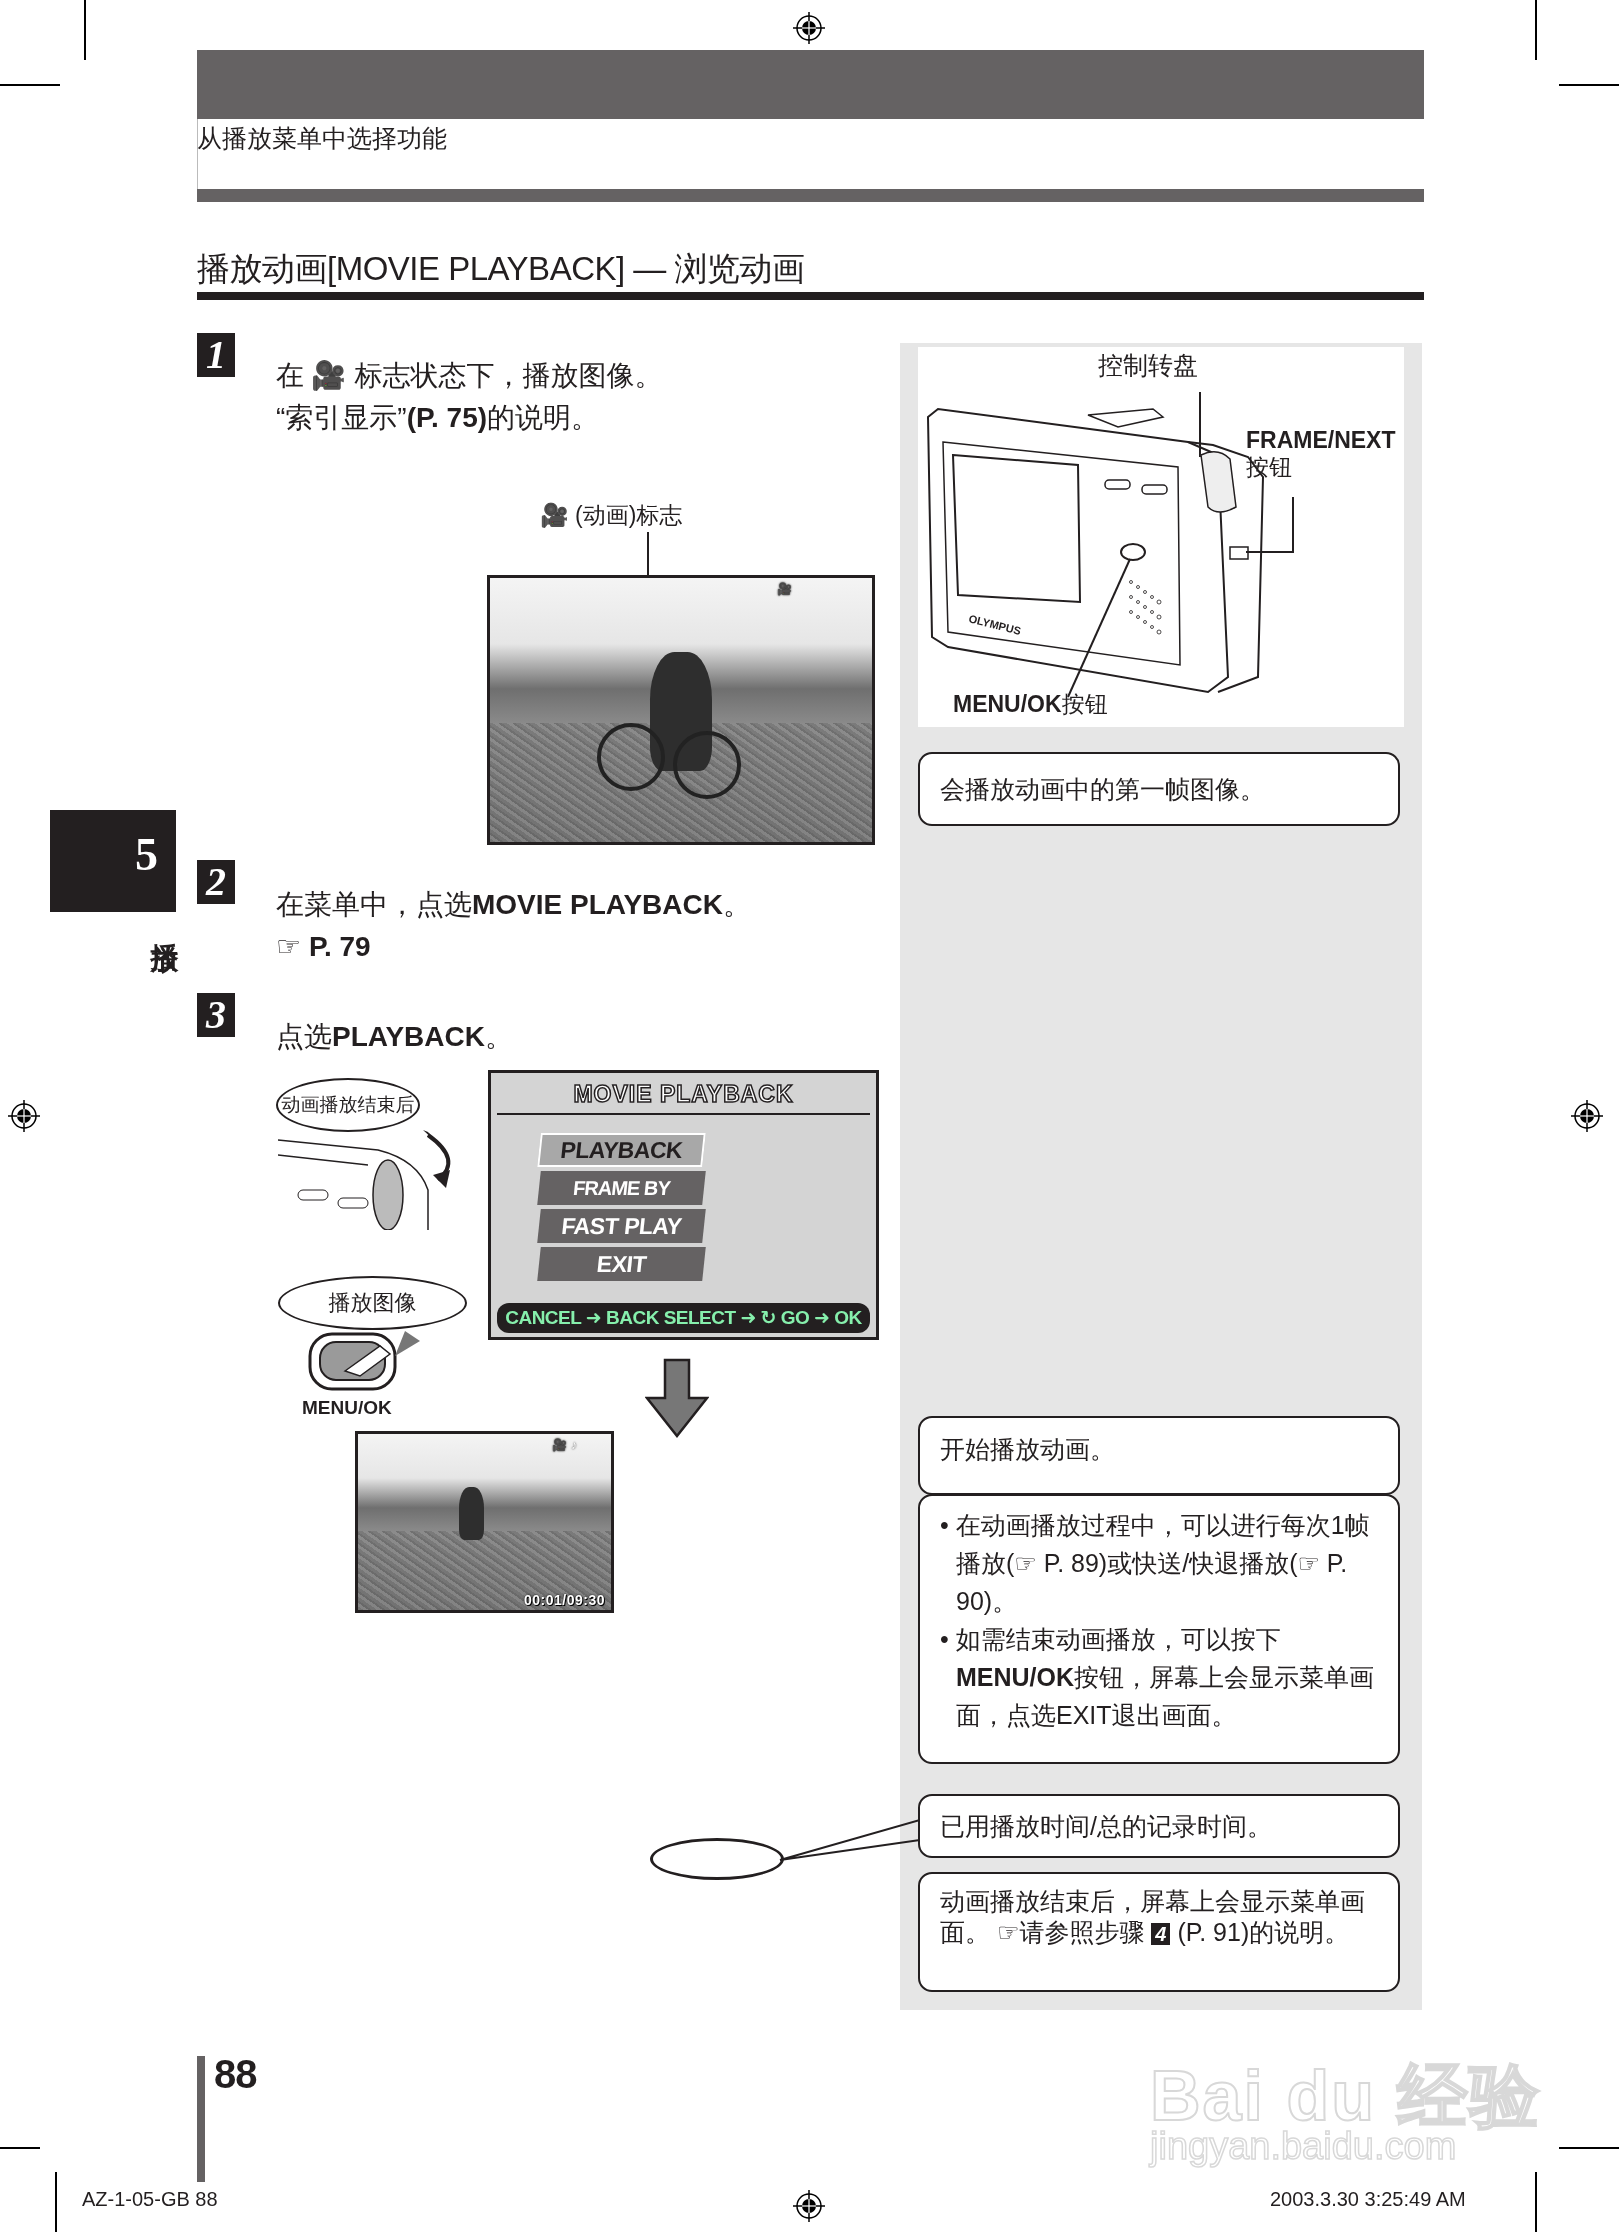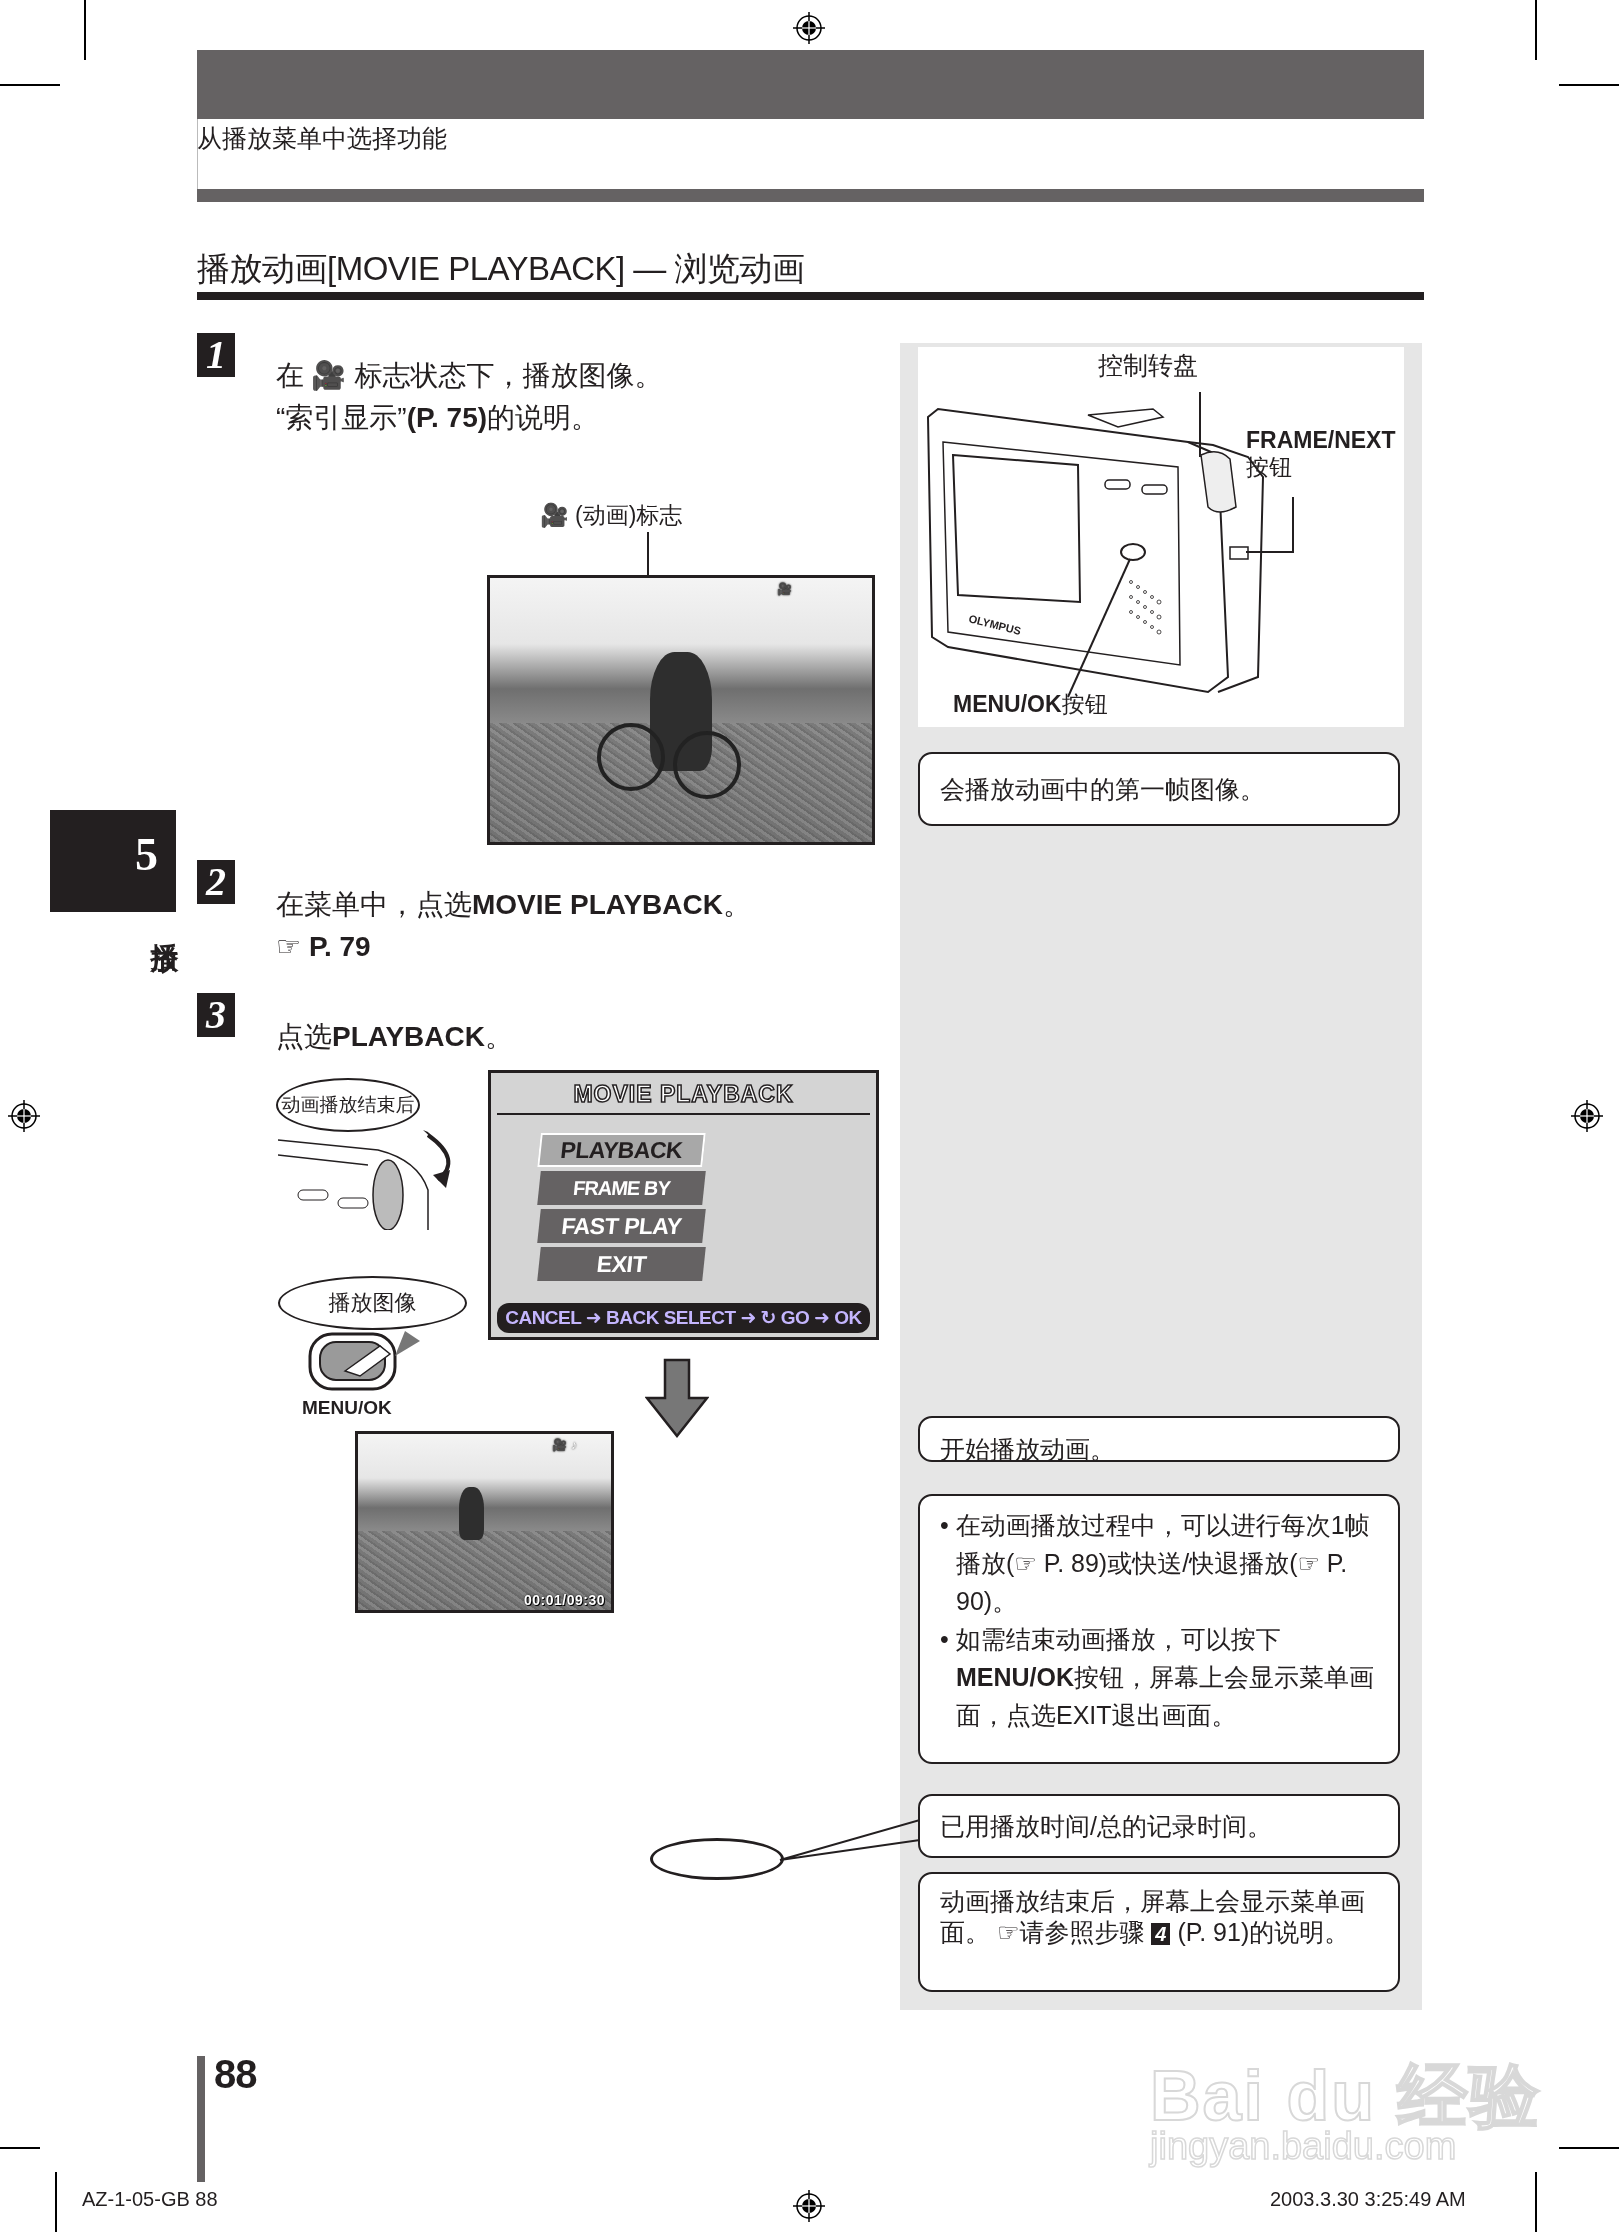--- a/index.html
+++ b/index.html
@@ -45,21 +45,21 @@
   .osd-icons { position:absolute; top:4px; color:#fff; font-size:12px; text-shadow:0 0 2px #000; }
   
   .menu-screen { left:488px; top:1070px; width:391px; height:270px; background:#d4d4d4; border:3px solid #231f20; box-sizing:border-box; }
   .menu-title { position:absolute; left:0; right:0; top:8px; text-align:center; font-size:23px; font-weight:bold;
                 color:#fff; -webkit-text-stroke:1.5px #231f20; letter-spacing:1px; }
   .menu-rule { position:absolute; left:6px; right:6px; top:40px; height:2px; background:#231f20; }
   .menu-item { position:absolute; left:48px; width:165px; height:34px; background:#656263; color:#fff;
                font-weight:bold; font-size:23px; line-height:34px; text-align:center;
                transform:skewX(-6deg); letter-spacing:-0.5px; }
   .menu-item.sel { background:#a8a8a8; color:#231f20; border:2px solid #fff; box-sizing:border-box; line-height:30px; }
-  .menu-foot { position:absolute; left:6px; right:6px; bottom:4px; height:30px; background:#231f20; color:#c4b5fd;
+  .menu-foot { position:absolute; left:6px; right:6px; bottom:4px; height:30px; background:#231f20; color:#86efac;
                border-radius:12px; font-weight:bold; font-size:19px; line-height:30px; text-align:center; letter-spacing:-0.5px; }
   .bubble { position:absolute; border:2px solid #231f20; border-radius:50%; background:#fff; font-size:19px; text-align:center; }
   .watermark { left:1150px; top:2050px; font-size:70px; font-weight:bold; color:#fff;
                -webkit-text-stroke:2px #d8d8d8; letter-spacing:2px; }
   .watermark2 { left:1150px; top:2125px; font-size:38px; color:#fff; -webkit-text-stroke:1.5px #d8d8d8; }
 </style>
 </head>
 <body>
 
 <div class="cm" style="left:84px;top:0;width:2px;height:60px"></div>
@@ -151,21 +151,21 @@
   <div class="abs" style="left:328px;top:80px;font-size:23px;line-height:27px">
     <span class="b">FRAME/NEXT</span><br>
     <span>按钮</span>
   </div>
   <div class="abs" style="left:35px;top:342px;font-size:23px">
     <span class="b">MENU/OK</span><span>按钮</span>
   </div>
 </div>
 
 <div class="note" style="top:752px;height:74px;line-height:58px">会播放动画中的第一帧图像。</div>
-<div class="note" style="top:1416px;height:46px;line-height:50px">开始播放动画。</div>
+<div class="note" style="top:1416px;height:79px;line-height:50px">开始播放动画。</div>
 <div class="note" style="top:1494px;height:270px;padding-top:10px">
   <div style="padding-left:16px;text-indent:-16px">•
     <span>在动画播放过程中，可以进行每次1帧播放(</span><span style="font-style:italic">☞</span><span> P. 89)</span><span>或快送/快退播放(</span><span style="font-style:italic">☞</span><span> P. 90)</span><span>。</span>
   </div>
   <div style="padding-left:16px;text-indent:-16px">•
     <span>如需结束动画播放，可以按下</span><span class="b">MENU/OK</span><span>按钮，屏幕上会显示菜单画面，点选EXIT退出画面。</span>
   </div>
 </div>
 <div class="note" style="top:1794px;height:64px;line-height:48px">已用播放时间/总的记录时间。</div>
 <div class="note" style="top:1872px;height:120px;line-height:31px;padding-top:12px">

